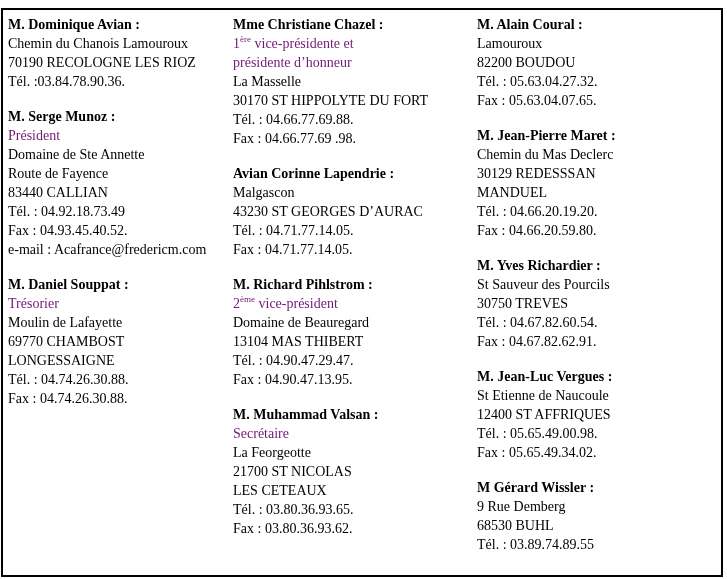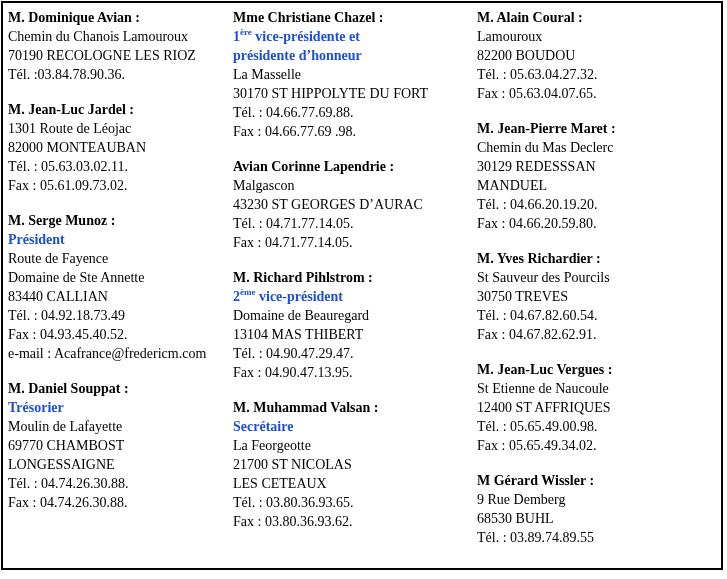--- a/index.html
+++ b/index.html
@@ -6,21 +6,21 @@
     margin: 0;
     padding: 0;
     background: #ffffff;
     width: 727px;
     height: 579px;
     font-family: "Liberation Serif", "DejaVu Serif", serif;
   }
   .page {
     box-sizing: border-box;
     margin-left: 1px;
-    margin-top: 1px;
+    margin-top: 8px;
     width: 722px;
     height: 569px;
     border: 2px solid #000000;
     background: #ffffff;
     padding: 5px 0 0 5px;
     display: flex;
     overflow: hidden;
   }
   .col { box-sizing: border-box; }
   .col-1 { width: 225px; }
@@ -28,24 +28,24 @@
   .col-3 { flex: 1; }
   .entry { margin: 0 0 16px 0; }
   .name {
     font-weight: bold;
     font-size: 14px;
     line-height: 19px;
     color: #000000;
     white-space: nowrap;
   }
   .role {
-    font-weight: bold;
+    font-weight: normal;
     font-size: 14px;
     line-height: 19px;
-    color: #1d4ed8;
+    color: #701a75;
     white-space: nowrap;
   }
   .role sup {
     font-size: 9px;
     line-height: 0;
     vertical-align: super;
   }
   .line {
     font-size: 14px;
     line-height: 19px;
@@ -62,31 +62,24 @@
 
 <div class="page">
   <div class="col col-1">
       <div class="entry">
         <div class="name">M. Dominique Avian :</div>
         <div class="line">Chemin du Chanois Lamouroux</div>
         <div class="line">70190 RECOLOGNE LES RIOZ</div>
         <div class="line">Tél. :03.84.78.90.36.</div>
       </div>
       <div class="entry">
-        <div class="name">M. Jean-Luc Jardel :</div>
-        <div class="line">1301 Route de Léojac</div>
-        <div class="line">82000 MONTEAUBAN</div>
-        <div class="line">Tél. : 05.63.03.02.11.</div>
-        <div class="line">Fax : 05.61.09.73.02.</div>
-      </div>
-      <div class="entry">
         <div class="name">M. Serge Munoz :</div>
         <div class="role"><span>Président</span></div>
+        <div class="line">Domaine de Ste Annette</div>
         <div class="line">Route de Fayence</div>
-        <div class="line">Domaine de Ste Annette</div>
         <div class="line">83440 CALLIAN</div>
         <div class="line">Tél. : 04.92.18.73.49</div>
         <div class="line">Fax : 04.93.45.40.52.</div>
         <div class="line"><span>e-mail : </span><a class="email">Acafrance@fredericm.com</a></div>
       </div>
       <div class="entry">
         <div class="name">M. Daniel Souppat :</div>
         <div class="role"><span>Trésorier</span></div>
         <div class="line">Moulin de Lafayette</div>
         <div class="line">69770 CHAMBOST</div>

